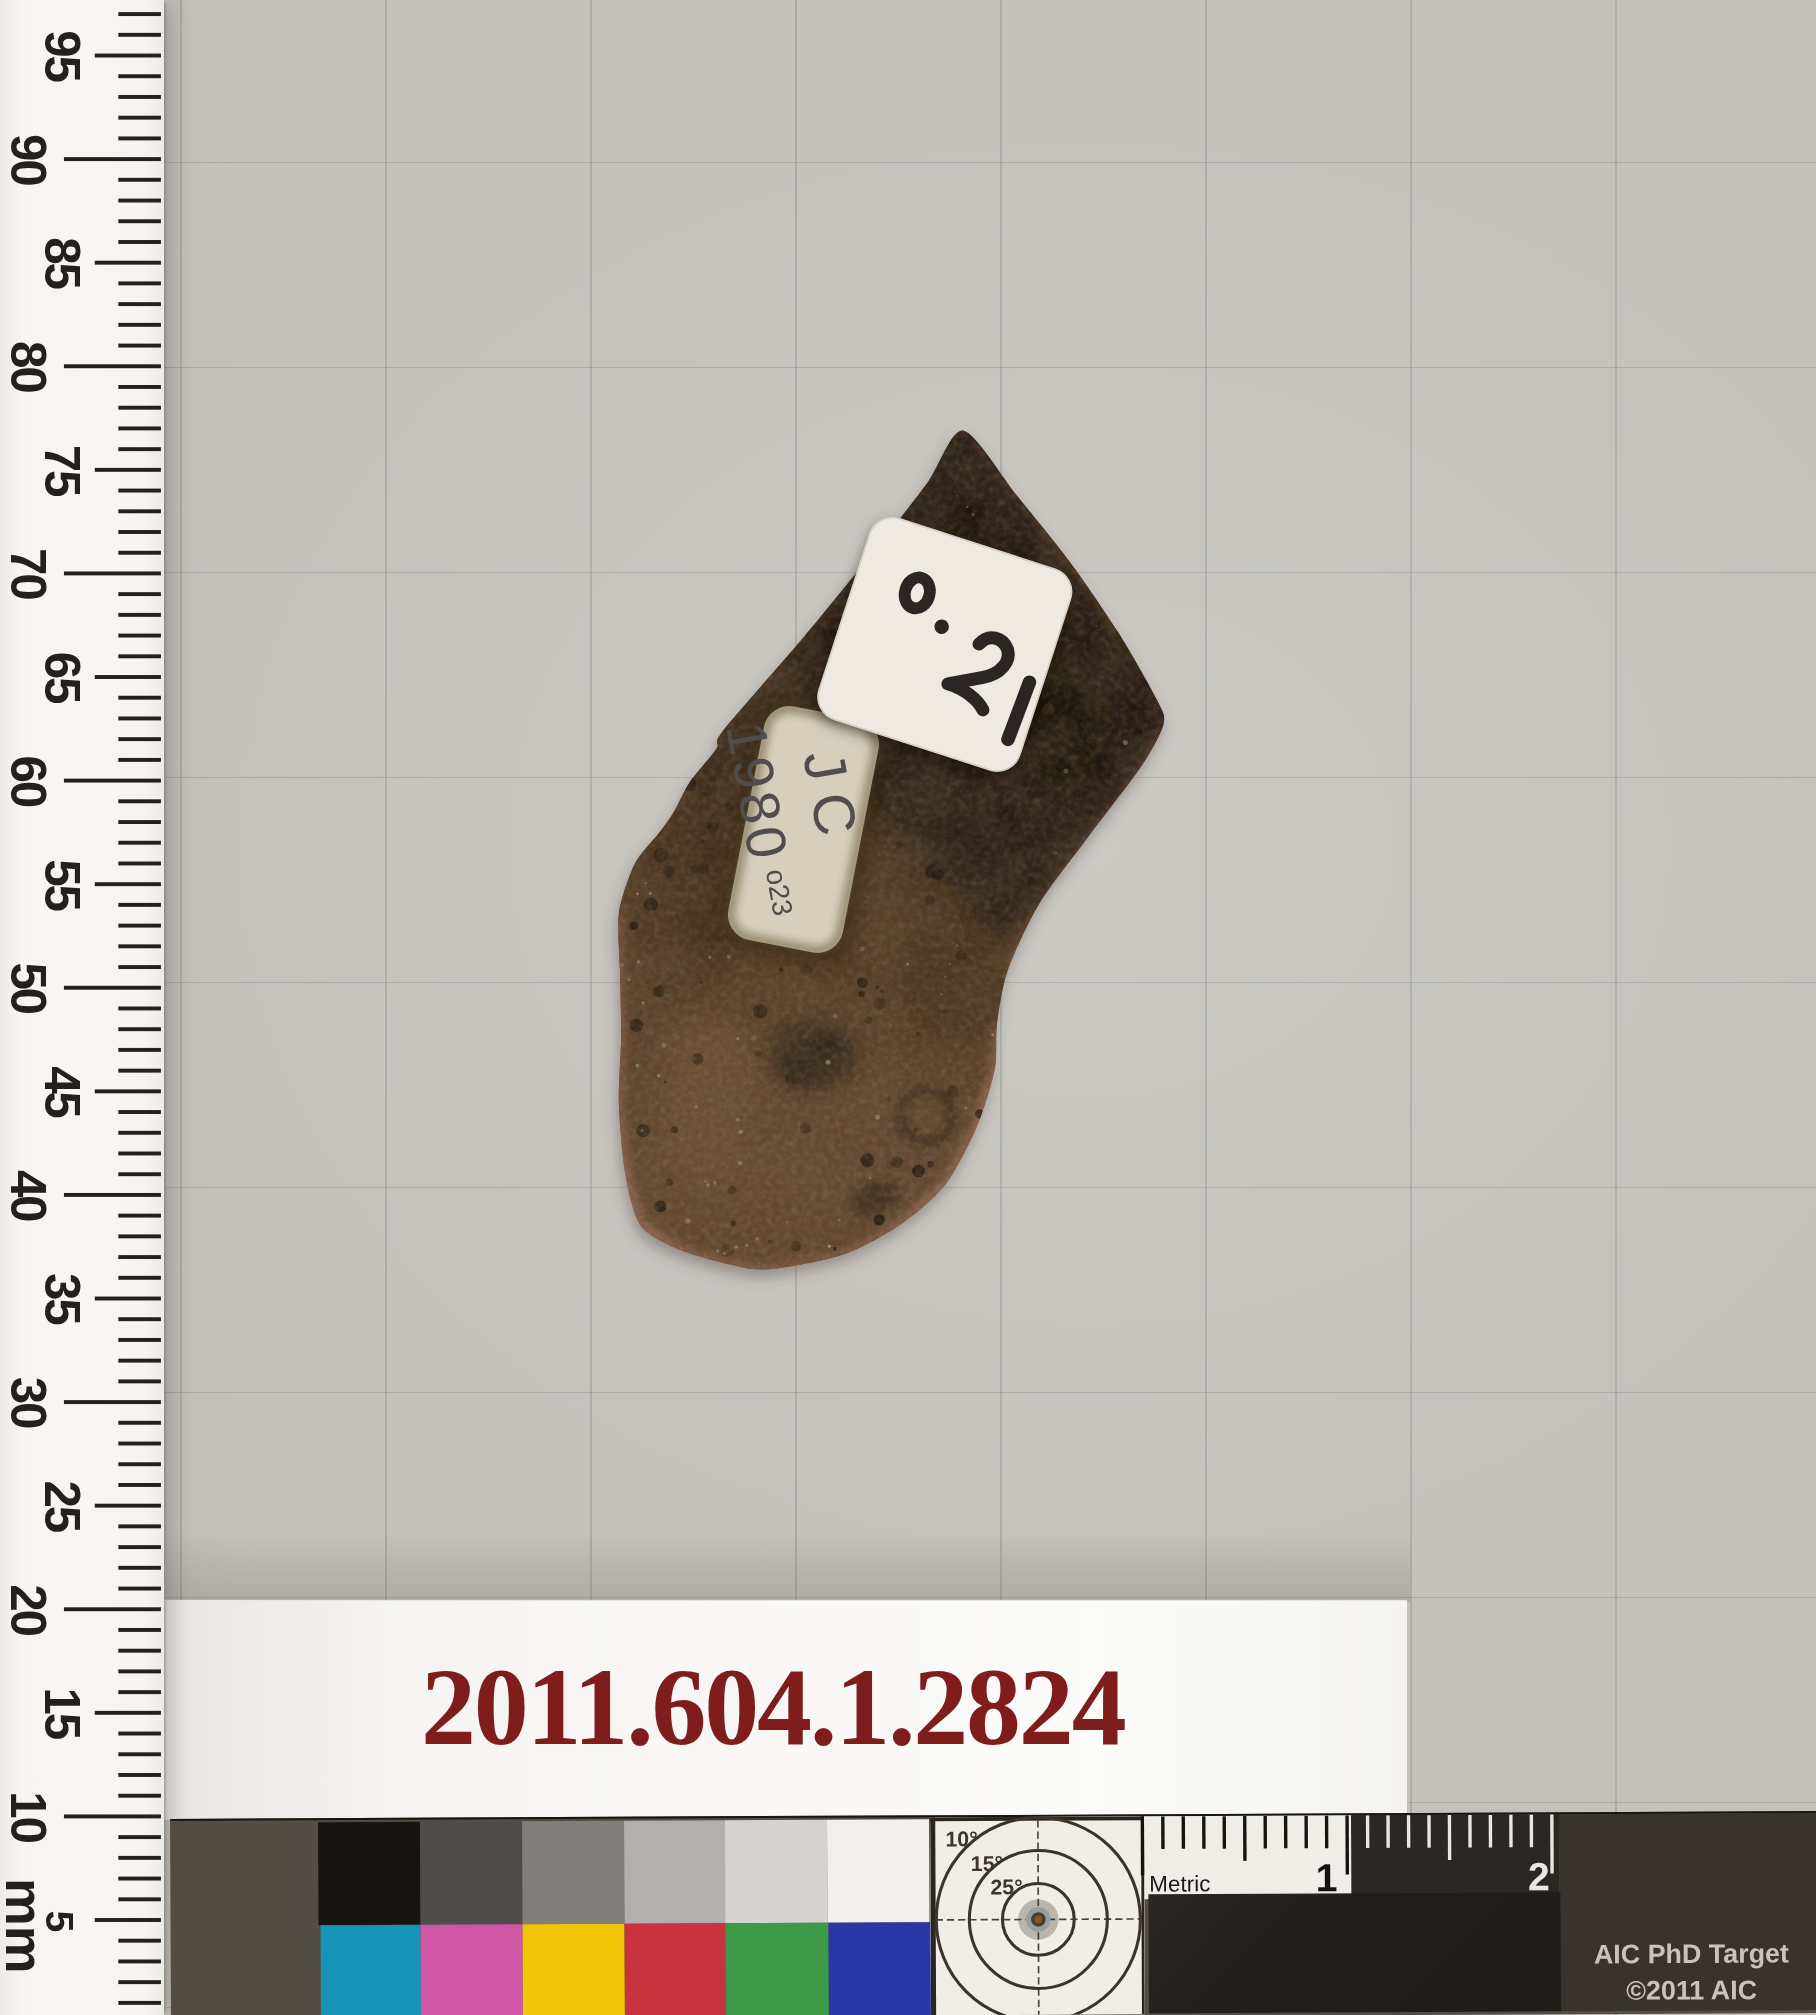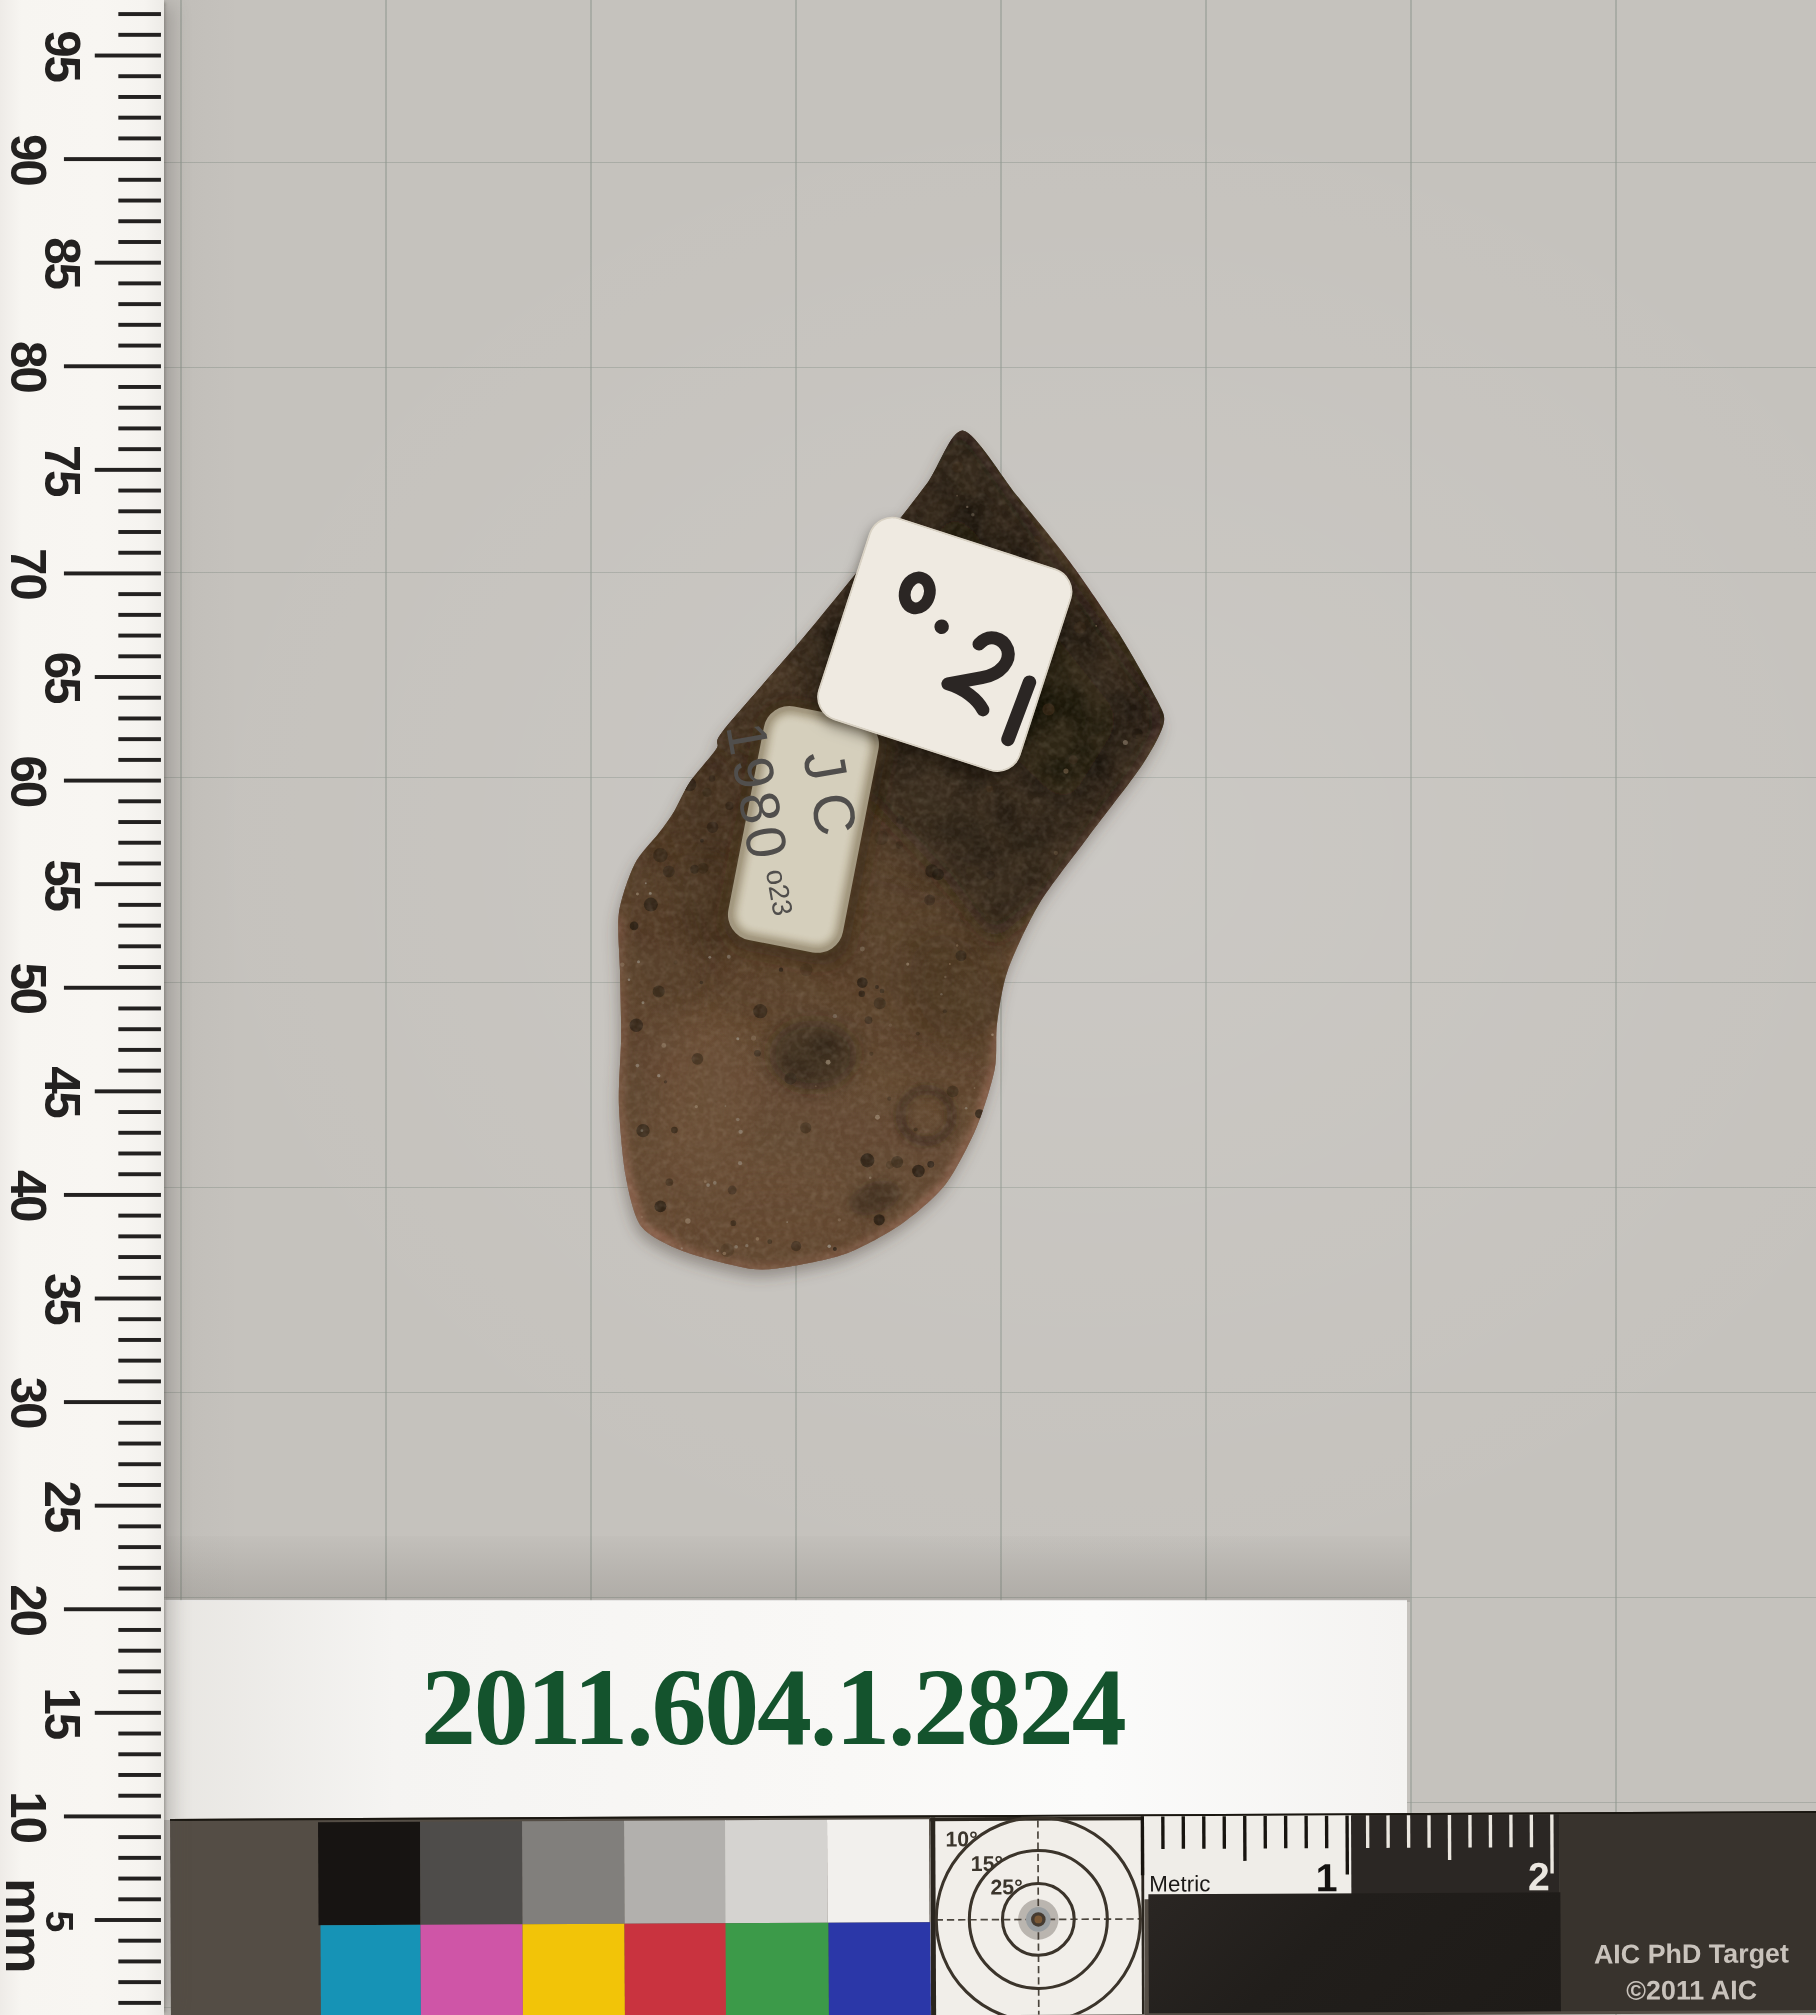--- a/index.html
+++ b/index.html
@@ -17,21 +17,21 @@
   background-color:#c5c2bd;"></div>
 
 <div class="abs" style="left:166px;top:1536px;width:1244px;height:66px;
   background:linear-gradient(to bottom, rgba(75,70,64,0.02), rgba(75,70,64,0.13) 65%, rgba(75,70,64,0.18));"></div>
 
 <div class="abs" style="left:158px;top:1601px;width:1249px;height:219px;
   background:linear-gradient(to right, #e7e5e1, #f5f4f2 236px, #f9f8f6 55%, #fbfbfa 75%, #f4f3f1);
   box-shadow:0 -1.1px 0 rgba(255,255,255,0.7);"></div>
 
 <div class="abs" style="left:421px;top:1652px;font-family:'Liberation Serif', serif;
-  font-weight:700; font-size:110px; letter-spacing:-2.2px; color:#14532d; line-height:110px;text-align:center;">2011.604.1.2824</div>
+  font-weight:700; font-size:110px; letter-spacing:-2.2px; color:#7f1d1d; line-height:110px;text-align:center;">2011.604.1.2824</div>
 
 <div class="abs" style="left:170px;top:1815px;width:1646px;height:200px;
   transform:rotate(-0.27deg); transform-origin:50% 0%;">
 
   <div class="abs" style="left:0;top:0;width:100%;height:100%;background:#544d45;
     border-top:2.2px solid #191610;"></div>
 
   <div class="abs" style="left:148px;top:3.9px;width:102px;height:103px;background:#171412;"></div>
 
   <div class="abs" style="left:250px;top:3.9px;width:102px;height:103px;background:#4e4c4a;"></div>

